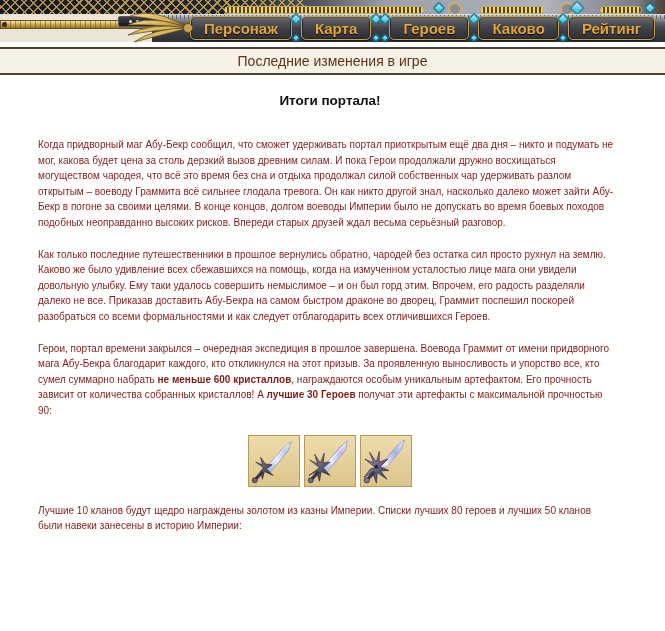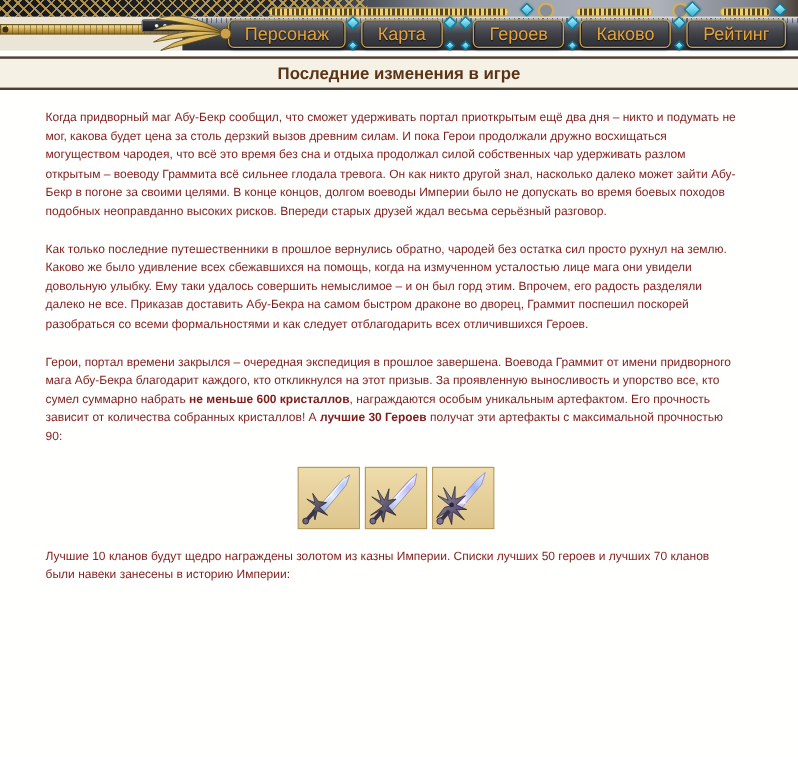--- a/index.html
+++ b/index.html
@@ -46,29 +46,29 @@
     display:flex;align-items:center;padding:0 10px 0 38px;box-sizing:border-box;
     background-image:
       repeating-linear-gradient(90deg,rgba(22,24,29,.5) 0 1px,transparent 1px 4px),
       linear-gradient(180deg,#e3e6ea 0,#b9bec6 2px,#8b9099 5px,#5f626a 9px,#42444b 14px,#35373d 22px,#2c2e34 28px);
     background-size:100% 4px,100% 100%;
     background-position:0 1px,0 0;background-repeat:no-repeat;}
   .nav-btn{flex:0 0 auto;height:24px;line-height:21px;padding:0 13px;border-radius:5px;
     border:1px solid #c7a24b;
     background:linear-gradient(180deg,#6a6c72 0,#4a4c52 35%,#38393f 70%,#303138 100%);
     box-shadow:inset 0 1px 0 rgba(255,255,255,.25),inset 0 0 0 1px #23242a,0 1px 2px rgba(0,0,0,.55);
-    color:#e5a33c;font-weight:normal;font-size:15px;text-shadow:0 1px 1px rgba(0,0,0,.8);
+    color:#e5a33c;font-weight:bold;font-size:15px;text-shadow:0 1px 1px rgba(0,0,0,.8);
     font-family:"Liberation Sans",sans-serif;cursor:pointer;}
   .gem-sep{flex:1 1 auto;min-width:6px;height:100%;display:flex;flex-direction:column;
     align-items:center;justify-content:space-between;padding:1px 0;box-sizing:border-box;}
   .gem-sep .gem.tiny{width:4px;height:4px;}
   
   .news-bar{height:24px;line-height:24px;margin-top:5px;background:#f5f1e4;
     border-top:2px solid #4e3f34;border-bottom:2px solid #4e3f34;
-    text-align:center;color:#5b3418;font-weight:bold;font-size:14px;}
+    text-align:center;color:#5b3418;font-weight:normal;font-size:14px;}
   
   .content{background:#fffffe;padding:0 43px 20px 38px;}
   .article-title{font-size:13.5px;font-weight:bold;color:#111;text-align:center;margin:18px 0 29px;}
   .content p{font-size:10px;line-height:15.6px;color:#7f1d1d;margin:16px 0;max-width:580px;}
   .content p b{font-weight:bold;}
   .p-last{margin-top:33px;}
   .artifacts{display:flex;justify-content:center;gap:4px;margin:9px 0 0;}
   .tile{width:52px;height:52px;box-sizing:border-box;border:1px solid #b5995f;
     background:linear-gradient(180deg,#eedcab,#ddc48b);}
   .tile svg{display:block;width:100%;height:100%;}
@@ -137,20 +137,21 @@
         <span class="gem"></span>
         <span class="gem tiny"></span>
       </span>
     <button class="nav-btn">Рейтинг</button>
   </nav>
 </header>
 
 <div class="news-bar">Последние изменения в игре</div>
 
 <main class="content">
+  <h2 class="article-title">Итоги портала!</h2>
 
   <p>Когда придворный маг Абу-Бекр сообщил, что сможет удерживать портал приоткрытым ещё два дня – никто и подумать не мог, какова будет цена за столь дерзкий вызов древним силам. И пока Герои продолжали дружно восхищаться могуществом чародея, что всё это время без сна и отдыха продолжал силой собственных чар удерживать разлом открытым – воеводу Граммита всё сильнее глодала тревога. Он как никто другой знал, насколько далеко может зайти Абу-Бекр в погоне за своими целями. В конце концов, долгом воеводы Империи было не допускать во время боевых походов подобных неоправданно высоких рисков. Впереди старых друзей ждал весьма серьёзный разговор.</p>
 
   <p>Как только последние путешественники в прошлое вернулись обратно, чародей без остатка сил просто рухнул на землю. Каково же было удивление всех сбежавшихся на помощь, когда на измученном усталостью лице мага они увидели довольную улыбку. Ему таки удалось совершить немыслимое – и он был горд этим. Впрочем, его радость разделяли далеко не все. Приказав доставить Абу-Бекра на самом быстром драконе во дворец, Граммит поспешил поскорей разобраться со всеми формальностями и как следует отблагодарить всех отличившихся Героев.</p>
 
   <p><span>Герои, портал времени закрылся – очередная экспедиция в прошлое завершена. Воевода Граммит от имени придворного мага Абу-Бекра благодарит каждого, кто откликнулся на этот призыв. За проявленную выносливость и упорство все, кто сумел суммарно набрать </span><b>не меньше 600 кристаллов</b><span>, награждаются особым уникальным артефактом. Его прочность зависит от количества собранных кристаллов! А </span><b>лучшие 30 Героев</b><span> получат эти артефакты с максимальной прочностью 90:</span></p>
 
   <div class="artifacts">
     <div class="tile" title="sword-artifact-1">
       <svg viewBox="0 0 52 52">
@@ -212,14 +213,14 @@
         <polygon points="16,35 37,11 45,4 42,14 21,39" fill="url(#b3)" stroke="#8a7cc0" stroke-width="0.6"></polygon>
         <path d="M20,33 q4,-5 0,-9 q5,4 9,-1 q-4,6 1,9 q-6,-3 -10,1" fill="#ffffff" opacity="0.65"></path>
         <path d="M15,33 L4,24 L13,28 L9,17 L16,27 L19,16 L19,27 L28,24 L20,32 L29,36 L20,36 L27,45 L17,38 L16,49 L12,38 L3,43 L10,34 Z" fill="url(#h3)" stroke="#201c2c" stroke-width="0.6"></path>
         <line x1="14" y1="37" x2="7" y2="45" stroke="#3a3448" stroke-width="3.4"></line>
         <circle cx="6" cy="46" r="2.8" fill="#7e7596" stroke="#241f30" stroke-width="0.7"></circle>
         <circle cx="16" cy="32" r="2" fill="#2c2638"></circle>
       </svg>
     </div>
   </div>
 
-  <p class="p-last">Лучшие 10 кланов будут щедро награждены золотом из казны Империи. Списки лучших 50 героев и лучших 70 кланов были навеки занесены в историю Империи:</p>
+  <p class="p-last">Лучшие 10 кланов будут щедро награждены золотом из казны Империи. Списки лучших 80 героев и лучших 50 кланов были навеки занесены в историю Империи:</p>
 </main>
 
 </body></html>

